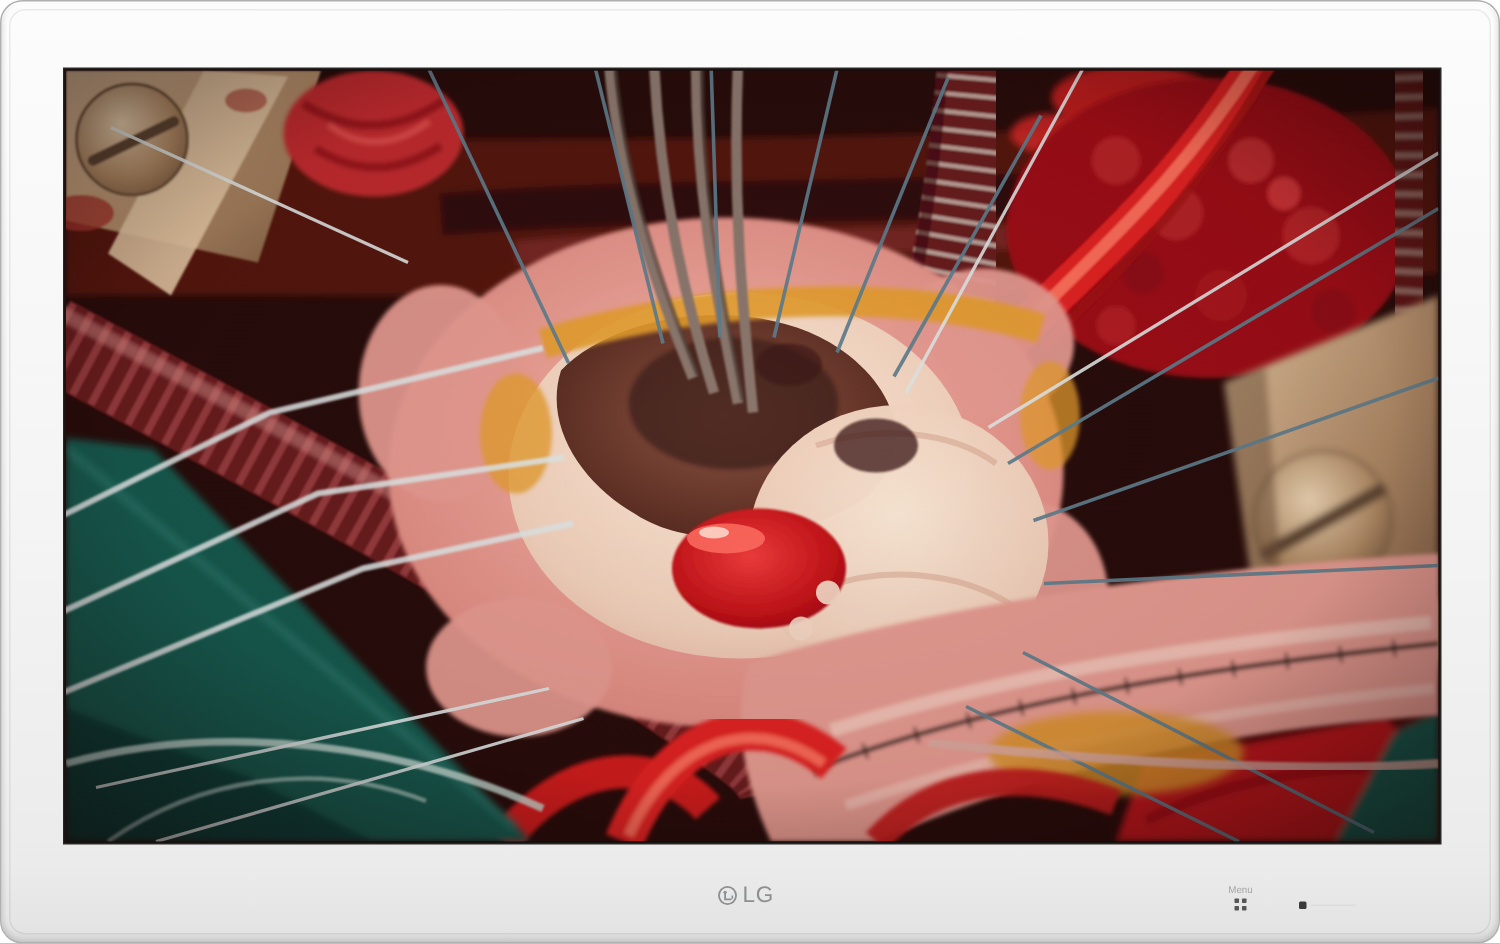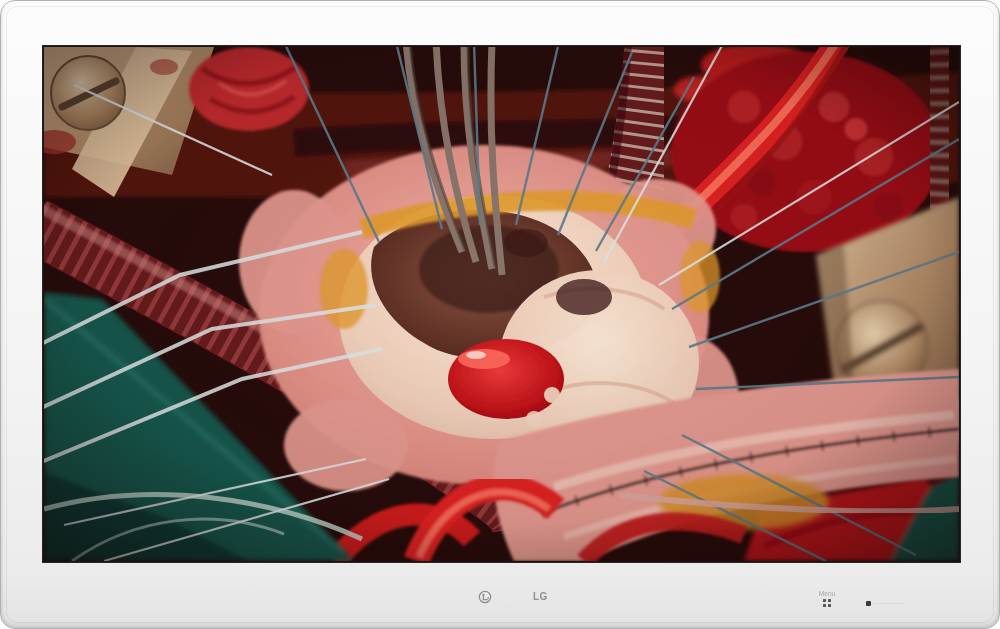--- a/index.html
+++ b/index.html
@@ -12,21 +12,21 @@
     box-shadow:inset 0 1px 0 #ffffff, inset 0 -3px 4px rgba(0,0,0,.10), inset 2px 0 3px rgba(0,0,0,.04), inset -2px 0 3px rgba(0,0,0,.04);}
   .monitor::after{content:"";position:absolute;inset:5px;border-radius:11px;
     border:1px solid rgba(0,0,0,.07);pointer-events:none;}
   
   .screen{position:absolute;left:42px;top:45px;width:915px;height:514px;
     background:#1d0907;border:1px solid #161312;box-sizing:content-box;overflow:hidden;
     box-shadow:0 0 0 1px #2a2625, inset 0 0 14px rgba(0,0,0,.55);}
   .screen svg{display:block;}
   
   .brand{position:absolute;left:477px;top:589px;display:flex;align-items:center;gap:3px;}
-  .brand .lg-text{font-size:10px;font-weight:bold;letter-spacing:.5px;line-height:14px;margin-left:38px;}
+  .brand .lg-text{font-size:15px;font-weight:normal;letter-spacing:.5px;line-height:14px;}
   .menu-ctrl{position:absolute;left:810px;top:589px;width:32px;text-align:center;cursor:pointer;}
   .menu-label{font-size:6.5px;line-height:7px;}
   .menu-dots{margin:2px auto 0;width:9px;height:9px;display:grid;grid-template-columns:3px 3px;grid-template-rows:3px 3px;gap:2px;}
   .menu-dots i{display:block;width:3px;height:3px;border-radius:.5px;}
   .led{position:absolute;left:865px;top:600px;width:5px;height:5px;border-radius:1px;}
   .led-seam{position:absolute;left:873px;top:602px;width:30px;height:1px;background:#dcdcdc;}
 </style>
 </head>
 <body>
 

